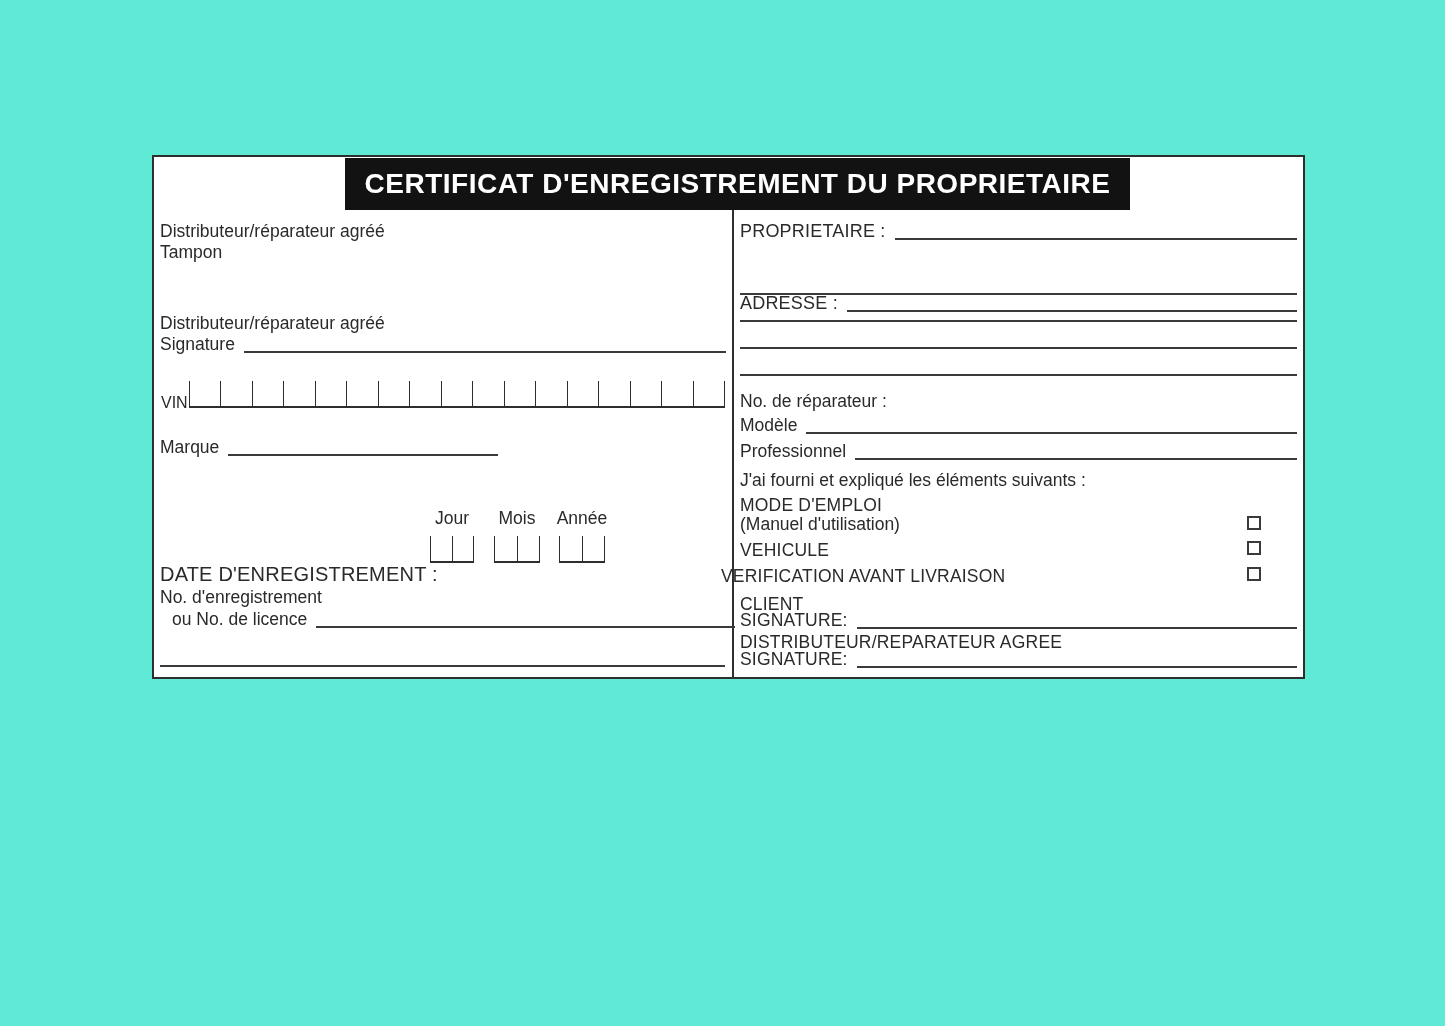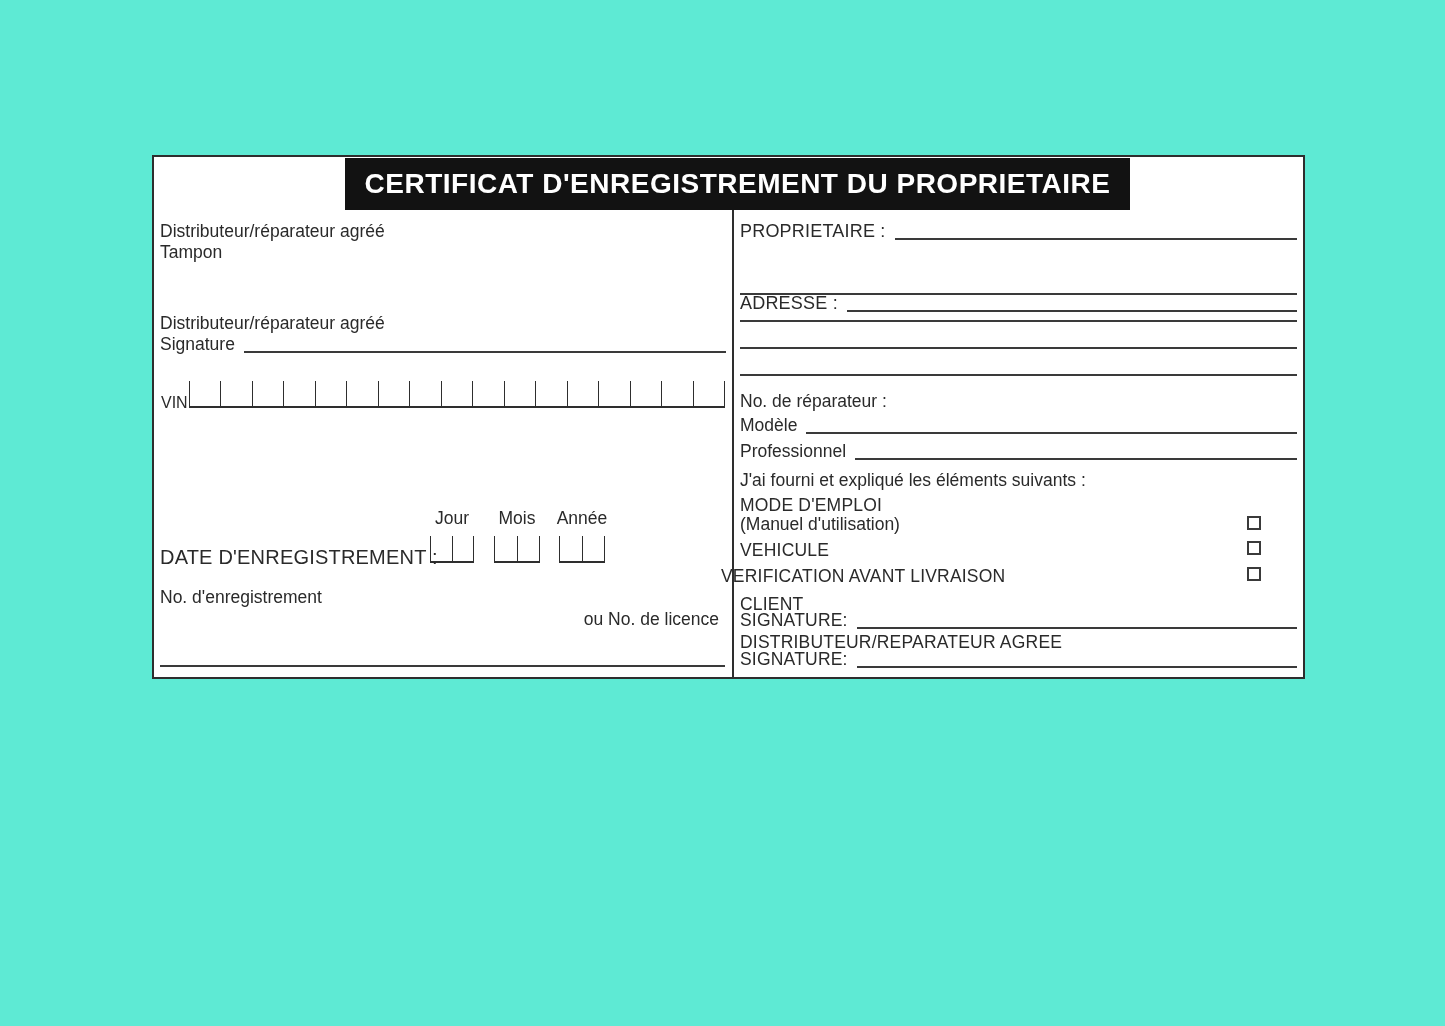--- a/index.html
+++ b/index.html
@@ -86,43 +86,47 @@
       <div class="vin-cell"></div>
       <div class="vin-cell"></div>
       <div class="vin-cell"></div>
       <div class="vin-cell"></div>
       <div class="vin-cell"></div>
       <div class="vin-cell"></div>
       <div class="vin-cell"></div>
       <div class="vin-cell"></div>
     </div>
 
+  <div class="row" style="left:160px; top:437px; width:338px;">
+    <span class="t">Marque</span>
+    <span class="fill-line"></span>
+  </div>
 
 
   <div class="date-cap" style="left:426px; width:52px;">Jour</div>
   <div class="date-cap" style="left:490px; width:54px;">Mois</div>
   <div class="date-cap" style="left:552px; width:60px;">Année</div>
 
   <div class="date-box" style="left:430px; width:44px;">
       <div class="date-cell"></div>
       <div class="date-cell"></div>
     </div>
   <div class="date-box" style="left:494px; width:46px;">
       <div class="date-cell"></div>
       <div class="date-cell"></div>
     </div>
   <div class="date-box" style="left:559px; width:46px;">
       <div class="date-cell"></div>
       <div class="date-cell"></div>
     </div>
 
-  <div class="lbl caps" style="left:160px; top:547px; font-size:20px;">DATE D'ENREGISTREMENT :</div>
+  <div class="lbl caps" style="left:160px; top:564px; font-size:20px;">DATE D'ENREGISTREMENT :</div>
 
   <div class="lbl" style="left:160px; top:587px;">No. d'enregistrement</div>
-  <div class="row" style="left:156px; top:609px; width:563px;flex-direction:column;">
+  <div class="row" style="left:172px; top:609px; width:563px;">
     <span class="t">ou No. de licence</span>
     <span class="fill-line"></span>
   </div>
 
   <div class="hline" style="left:160px; top:665px; width:565px;"></div>
 
   <div class="row" style="left:740px; top:220px; width:557px;">
     <span class="t18 caps">PROPRIETAIRE :</span>
     <span class="fill-line"></span>
   </div>

